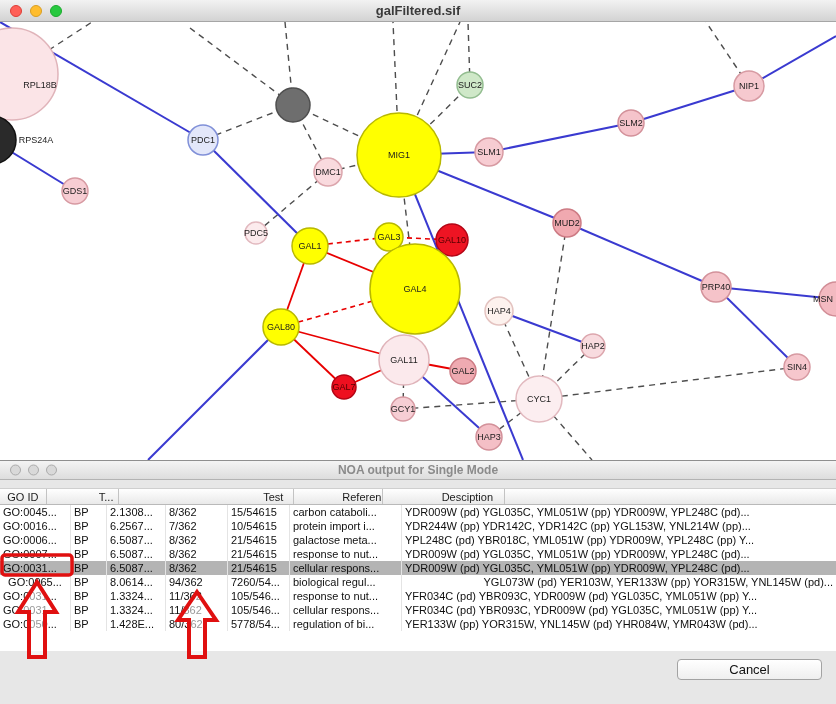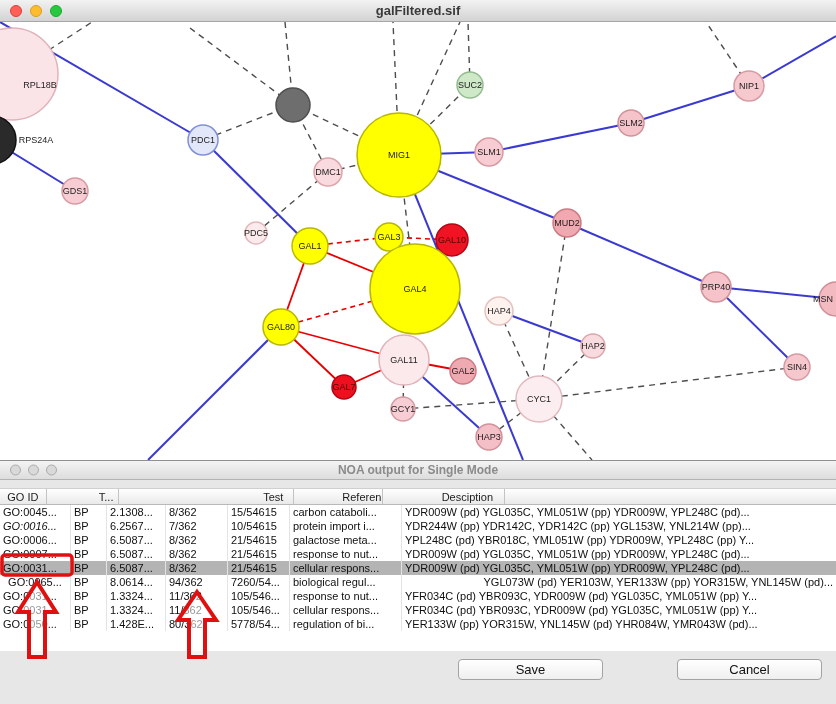--- a/index.html
+++ b/index.html
@@ -199,21 +199,21 @@
           <div class="tr">
             <div class="td" style="width: 71px;">GO:0045...</div>
             <div class="td" style="width: 36px;">BP</div>
             <div class="td" style="width: 59px;">2.1308...</div>
             <div class="td" style="width: 62px;">8/362</div>
             <div class="td" style="width: 62px;">15/54615</div>
             <div class="td" style="width: 112px;">carbon cataboli...</div>
             <div class="td" style="width: 434px;">YDR009W (pd) YGL035C, YML051W (pp) YDR009W, YPL248C (pd)...</div>
           </div>
           <div class="tr">
-            <div class="td" style="width: 71px; font-style: italic;">GO:0016...</div>
+            <div class="td" style="width: 71px;">GO:0016...</div>
             <div class="td" style="width: 36px;">BP</div>
             <div class="td" style="width: 59px;">6.2567...</div>
             <div class="td" style="width: 62px;">7/362</div>
             <div class="td" style="width: 62px;">10/54615</div>
             <div class="td" style="width: 112px;">protein import i...</div>
             <div class="td" style="width: 434px;">YDR244W (pp) YDR142C, YDR142C (pp) YGL153W, YNL214W (pp)...</div>
           </div>
           <div class="tr">
             <div class="td" style="width: 71px;">GO:0006...</div>
             <div class="td" style="width: 36px;">BP</div>
@@ -273,21 +273,20 @@
             <div class="td" style="width: 36px;">BP</div>
             <div class="td" style="width: 59px;">1.428E...</div>
             <div class="td" style="width: 62px;">80/362</div>
             <div class="td" style="width: 62px;">5778/54...</div>
             <div class="td" style="width: 112px;">regulation of bi...</div>
             <div class="td" style="width: 434px;">YER133W (pp) YOR315W, YNL145W (pd) YHR084W, YMR043W (pd)...</div>
           </div>
         </div>
     </div>
 
-    <button class="btn" id="save-btn">Save</button>
     <button class="btn" id="cancel-btn">Cancel</button>
   </div>
 
   <svg id="annot-svg">
       <rect x="2" y="555" width="70" height="20" rx="3" fill="none" stroke="#e01010" stroke-width="3.5"></rect>
       <polygon points="37,582 56,612 45,612 45,657 29,657 29,612 18,612" fill="rgba(255,255,255,0.55)" stroke="#e01010" stroke-width="4" stroke-linejoin="miter"></polygon>
       <polygon points="197,592 216,620 205,620 205,657 189,657 189,620 178,620" fill="rgba(255,255,255,0.55)" stroke="#e01010" stroke-width="4" stroke-linejoin="miter"></polygon>
     </svg>
 </div>
 

